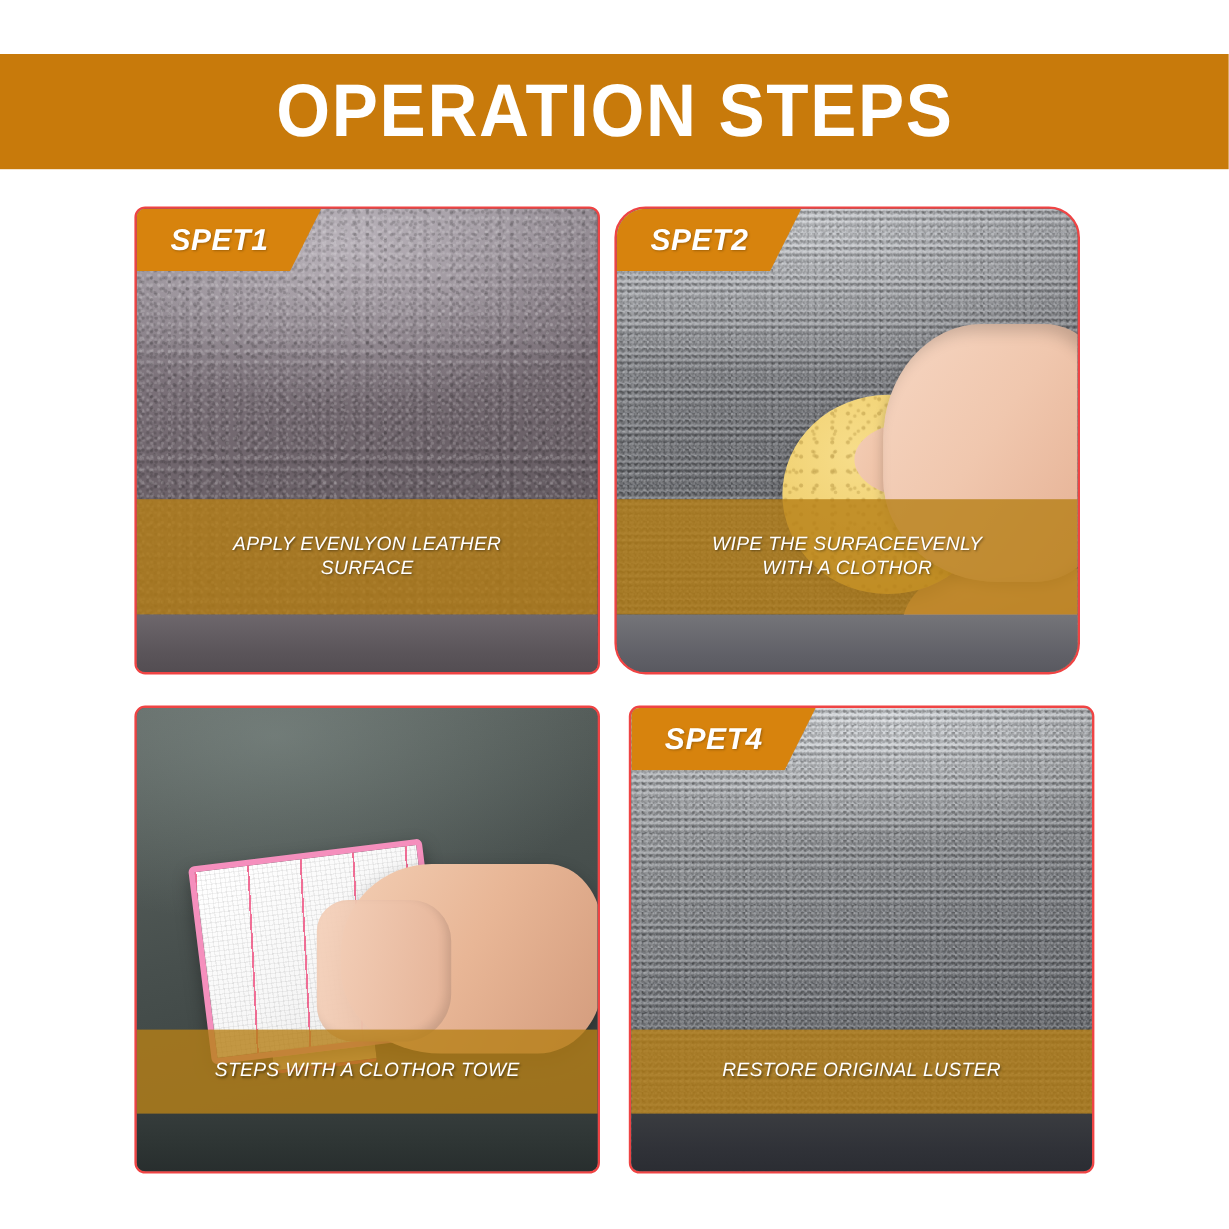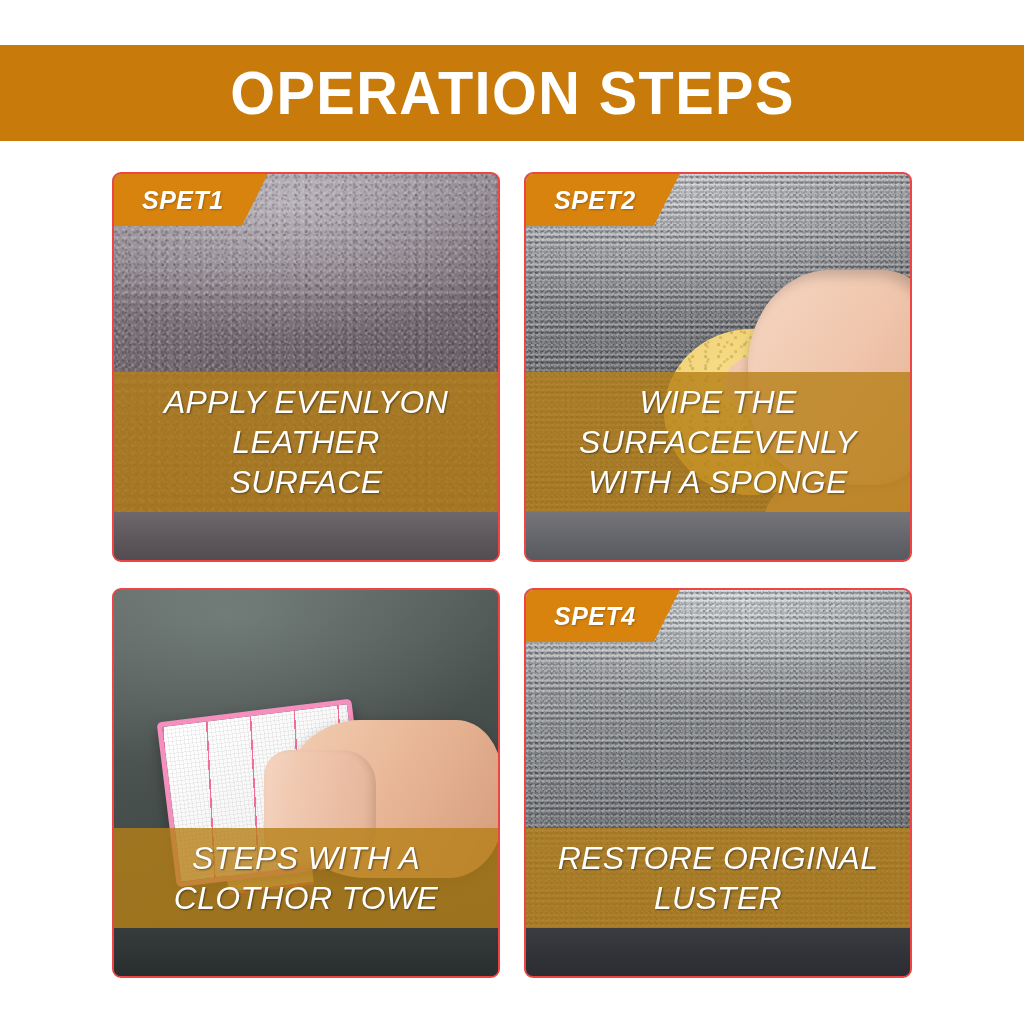--- a/index.html
+++ b/index.html
@@ -48,21 +48,21 @@
     position: absolute;
     width: 388px;
     height: 390px;
     border: 2px solid #ef4444;
     border-radius: 9px;
     overflow: hidden;
     background: #5a5a5e;
   }
 
   #panel-1 { left: 112px; top: 172px; }
-  #panel-2 { left: 524px; top: 172px; }
+  #panel-2 { left: 512px; top: 172px; border-radius: 26px; }
   #panel-3 { left: 112px; top: 588px; }
   #panel-4 { left: 524px; top: 588px; }
 
   
   .photo {
     position: absolute;
     inset: 0;
     overflow: hidden;
   }
 
@@ -270,21 +270,21 @@
     display: flex;
     align-items: center;
     justify-content: center;
     padding: 10px 14px;
     z-index: 3;
   }
   .caption-text {
     font-family: "Liberation Sans", sans-serif;
     font-style: italic;
     font-weight: normal;
-    font-size: 32px;
+    font-size: 16px;
     line-height: 1.25;
     color: #ffffff;
     text-align: center;
     letter-spacing: .3px;
     text-shadow: 1px 1px 2px rgba(0,0,0,.45);
     white-space: pre-line;
   }
   .caption-band.tall { min-height: 96px; }
   .caption-band.single { min-height: 70px; }
 </style>
@@ -320,21 +320,21 @@
       <div class="sponge"></div>
       <div class="finger-2"></div>
       <div class="hand-2"></div>
     </div>
     <div class="dark-strip"></div>
     <div class="step-badge">
       <span class="step-badge-label">SPET2</span>
     </div>
     <div class="caption-band tall">
       <span class="caption-text">WIPE THE SURFACEEVENLY
-WITH A SPONGE</span>
+WITH A CLOTHOR</span>
     </div>
   </div>
 
   <div class="panel" id="panel-3">
     <div class="photo" id="photo-3">
       <div class="sheen"></div>
       <div class="cloth-fold"></div>
       <div class="cloth"></div>
       <div class="hand-3"></div>
       <div class="knuckles"></div>

